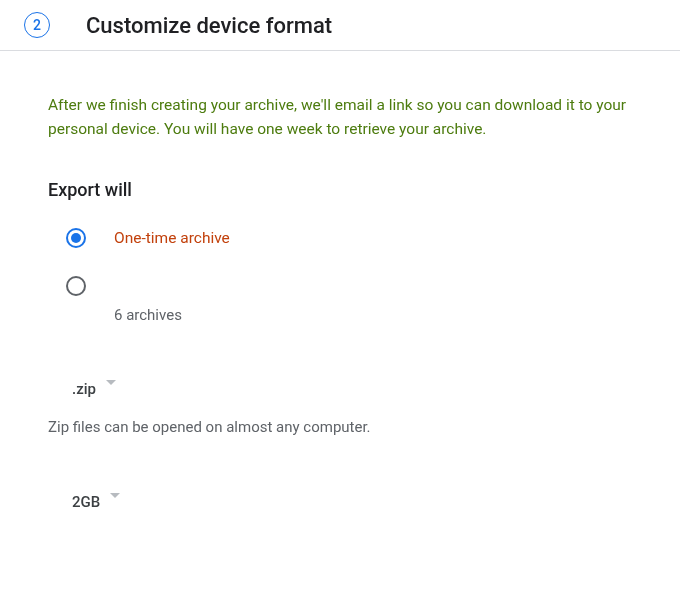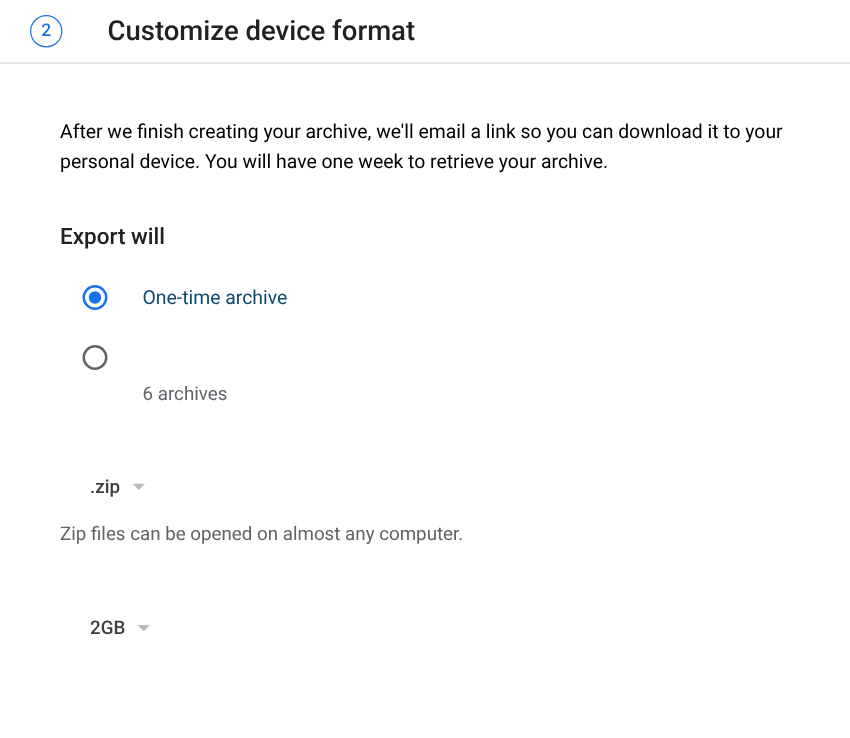--- a/index.html
+++ b/index.html
@@ -39,21 +39,21 @@
     }
     .header-title {
       font-size: 22px;
       font-weight: 500;
       color: #202124;
     }
     .content {
       padding: 18px 48px 0 48px;
     }
     .description {
-      color: #000000;
+      color: #4d7c0f;
       font-size: 15.5px;
       line-height: 1.55;
       margin-top: 24px;
       margin-bottom: 38px;
     }
     .section-title {
       font-size: 18px;
       font-weight: 500;
       color: #202124;
       margin-bottom: 28px;
@@ -82,32 +82,31 @@
       width: 10px;
       height: 10px;
       background: #1a73e8;
       border-radius: 50%;
     }
     .radio-unselected {
       border: 2px solid #5f6368;
     }
     .radio-label {
       font-size: 15.5px;
-      color: #0c4a6e;
+      color: #c2410c;
     }
     .radio-sublabel {
       font-size: 15px;
       color: #5f6368;
       margin-left: 66px;
       margin-top: -18px;
       margin-bottom: 52px;
     }
     .dropdown {
       display: inline-flex;
-      align-items: center;
       margin-left: 18px;
       cursor: pointer;
       padding: 4px 6px;
     }
     .dropdown-text {
       font-size: 15px;
       color: #3c4043;
       font-weight: 500;
       margin-right: 10px;
     }

